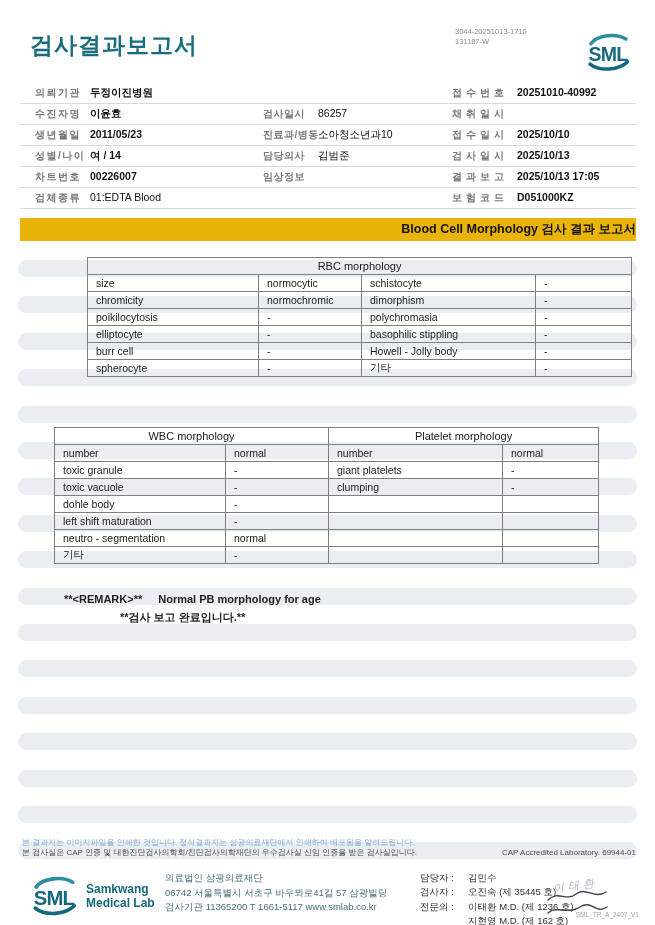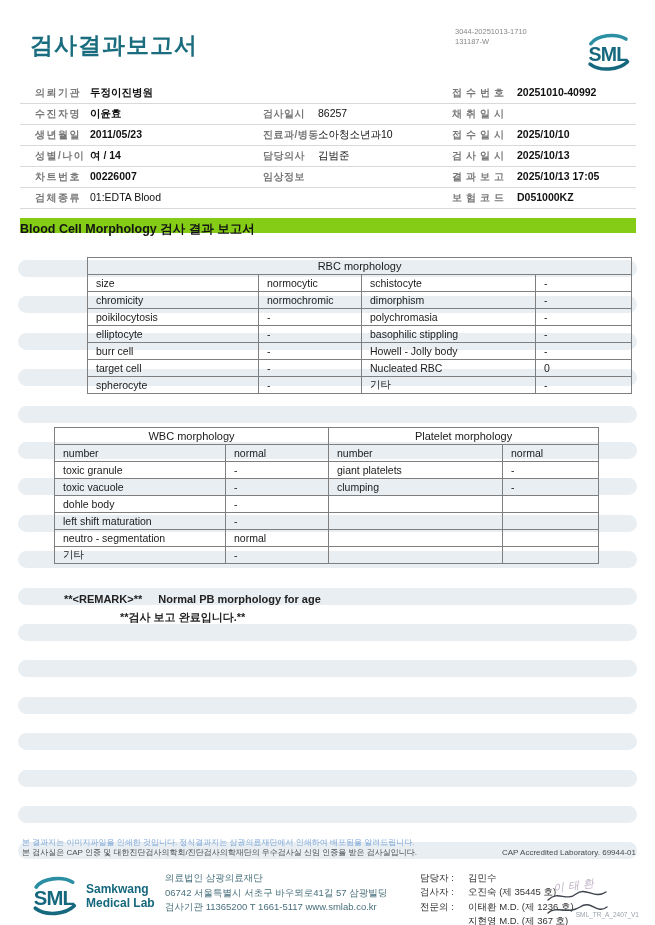--- a/index.html
+++ b/index.html
@@ -17,22 +17,22 @@
   .pi-row{position:absolute;left:20px;width:616px;height:21px;border-bottom:1px solid #d9d9d9;line-height:21px;font-size:10px;}
   .pi-label{position:absolute;color:#787878;letter-spacing:1.5px;white-space:nowrap;font-weight:bold;}
   .pi-label.mid{letter-spacing:0.5px;}
   .pi-label.right{letter-spacing:4px;}
   .pi-value{position:absolute;color:#111;font-size:10.5px;white-space:nowrap;}
   .pi-value.bold{font-weight:bold;}
   .pos-l-label{left:15px;} .pos-l-value{left:70px;}
   .pos-m-label{left:243px;} .pos-m-value{left:298px;}
   .pos-r-label{left:432px;} .pos-r-value{left:497px;}
   
-  .banner{position:absolute;left:20px;top:218px;width:616px;height:15px;background:#84cc16;
-    text-align:left;line-height:23px;font-size:12.5px;font-weight:bold;color:#141414;}
+  .banner{position:absolute;left:20px;top:218px;width:616px;height:23px;background:#eab308;
+    text-align:right;line-height:23px;font-size:12.5px;font-weight:bold;color:#141414;}
   
   table.morph{position:absolute;left:54px;width:545px;border-collapse:collapse;table-layout:fixed;background:transparent;}
   table.morph th,table.morph td{border:1px solid #7f7f7f;height:16px;font-size:10.5px;font-weight:normal;
     padding:0 0 0 8px;text-align:left;overflow:hidden;white-space:nowrap;color:#1a1a1a;}
   table.morph th{text-align:center;padding:0;font-size:11px;}
   
   .remark-line1{position:absolute;left:64px;top:593px;font-size:11px;font-weight:600;color:#222;white-space:nowrap;}
   .remark-line1 .rtext{margin-left:16px;margin-top:12px;}
   .remark-line2{position:absolute;left:120px;top:610px;font-size:11px;font-weight:600;color:#222;white-space:nowrap;}
   
@@ -174,26 +174,20 @@
           <td>basophilic stippling</td>
           <td>-</td>
         </tr>
         <tr>
           <td>burr cell</td>
           <td>-</td>
           <td>Howell - Jolly body</td>
           <td>-</td>
         </tr>
         <tr>
-          <td>target cell</td>
-          <td>-</td>
-          <td>Nucleated RBC</td>
-          <td>0</td>
-        </tr>
-        <tr>
           <td>spherocyte</td>
           <td>-</td>
           <td>기타</td>
           <td>-</td>
         </tr>
       </tbody>
   </table>
 
   <table class="morph" style="top:427px;">
     <colgroup>
@@ -278,21 +272,21 @@
   <div class="org-block">
     <div>의료법인 삼광의료재단</div>
     <div>06742 서울특별시 서초구 바우뫼로41길 57 삼광빌딩</div>
     <div>검사기관 11365200 T 1661-5117 www.smlab.co.kr</div>
   </div>
 
   <div class="staff-block">
     <div><span class="staff-label">담당자 :</span><span>김민수</span></div>
     <div><span class="staff-label">검사자 :</span><span>오진숙 (제 35445 호)</span></div>
     <div><span class="staff-label">전문의 :</span><span>이태환 M.D. (제 1236 호)</span></div>
-    <div><span class="staff-indent"></span><span>지현영 M.D. (제 367 호)</span></div>
+    <div><span class="staff-indent"></span><span>지현영 M.D. (제 162 호)</span></div>
   </div>
 
   <div class="handwriting">이태환</div>
   <svg class="sig1" width="64" height="16">
     <path d="M2 12 C12 2, 20 14, 30 6 S 48 12, 60 4" stroke="#3c414b" stroke-width="1.4" fill="none" stroke-linecap="round"></path>
   </svg>
   <svg class="sig2" width="64" height="16">
     <path d="M2 11 C10 3, 22 13, 34 5 S 50 13, 61 5" stroke="#3c414b" stroke-width="1.4" fill="none" stroke-linecap="round"></path>
   </svg>
 

